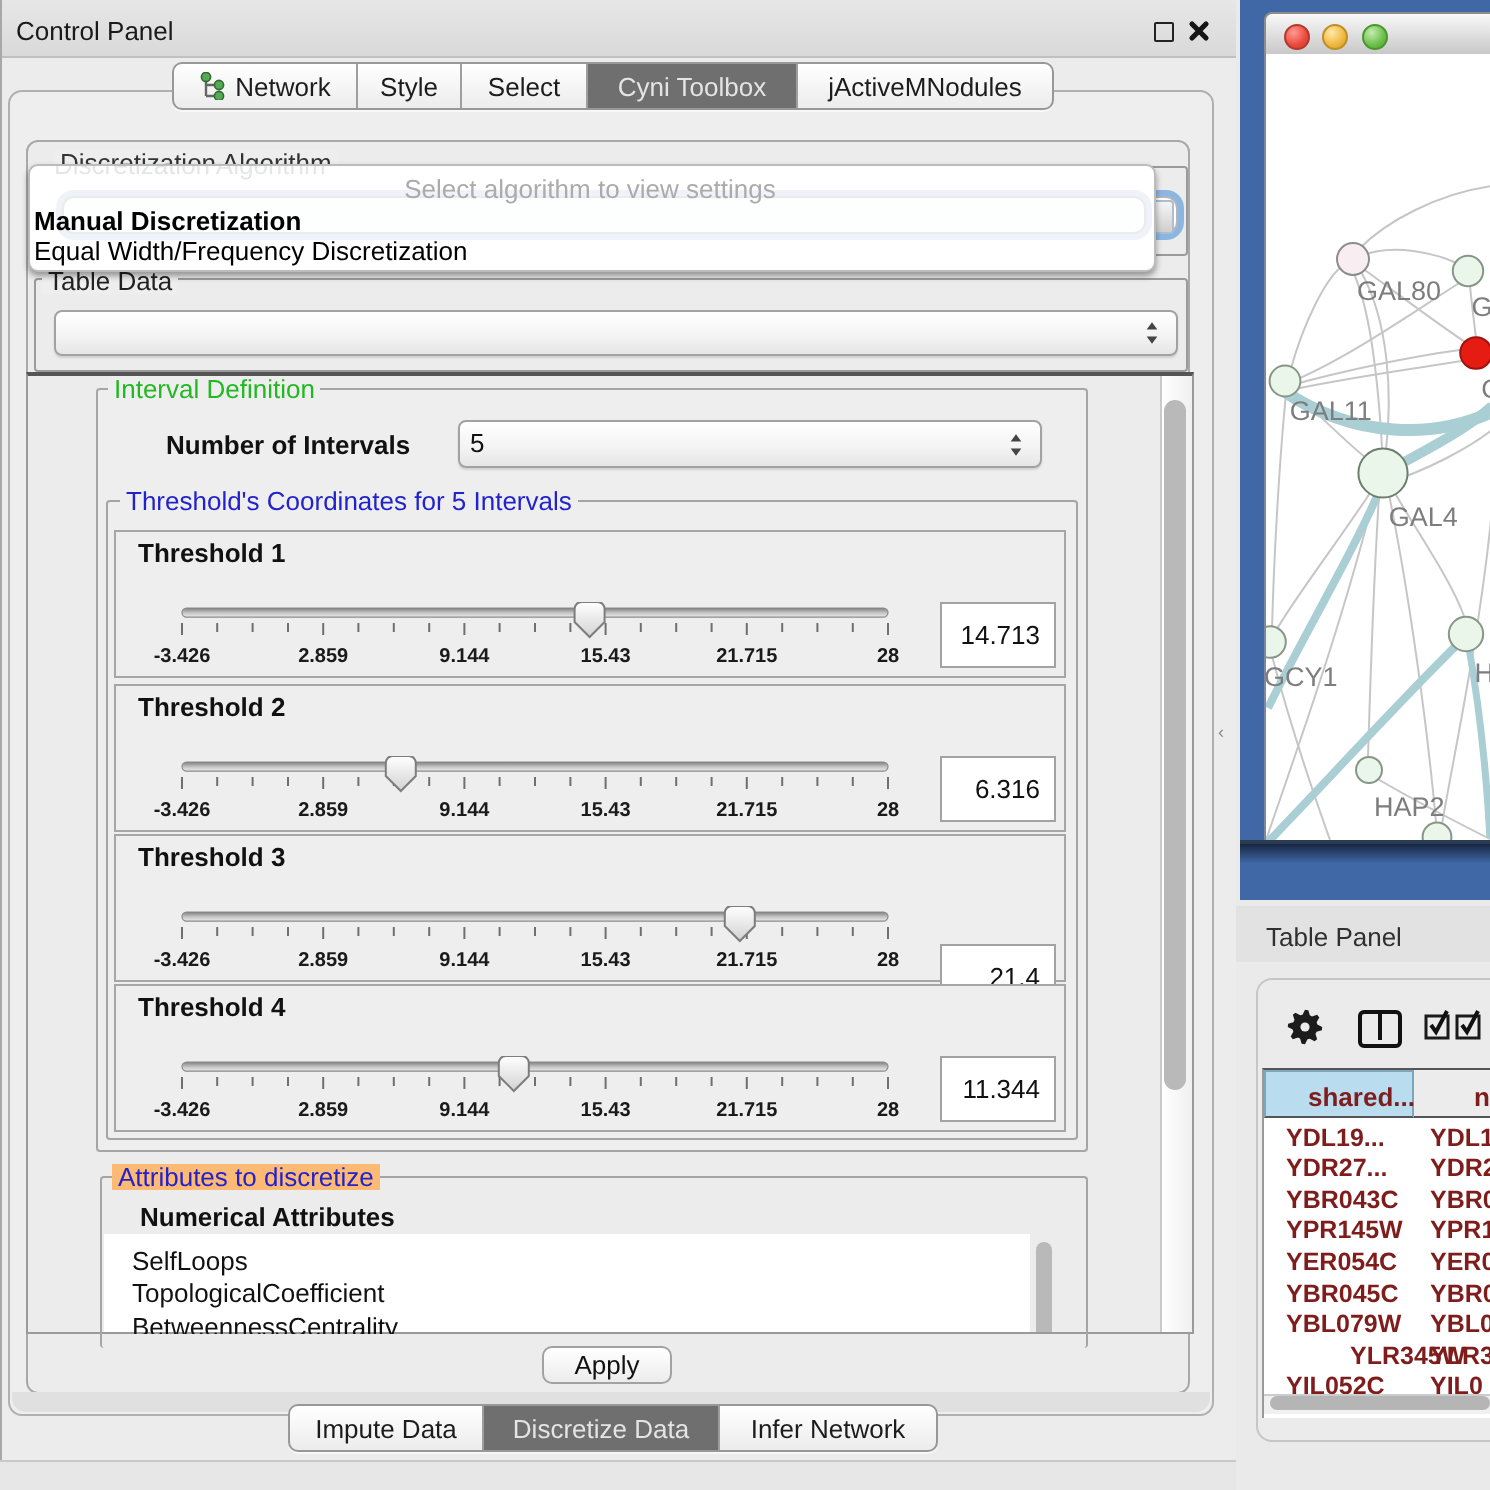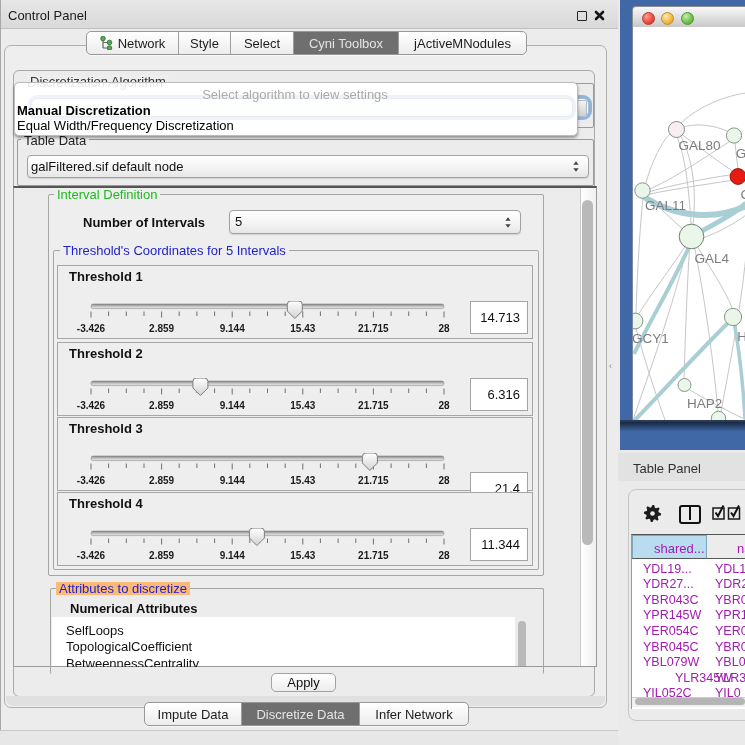--- a/index.html
+++ b/index.html
@@ -10,21 +10,21 @@
 .seg{position:absolute;display:flex;border:1px solid #989898;border-radius:5px;overflow:hidden;background:linear-gradient(#ffffff,#ececec);box-shadow:0 1px 0 rgba(255,255,255,.6);}
 .seg>div{box-sizing:border-box;font-size:13px;color:#1c1c1c;display:flex;align-items:center;justify-content:center;border-right:1px solid #9e9e9e;white-space:nowrap;}
 .seg>div:last-child{border-right:none;}
 .seg>div.sel{background:#6f6f6f;color:#e4e4e4;}
 .combo{position:absolute;border:1px solid #a2a2a2;border-radius:4px;background:linear-gradient(#ffffff,#f4f4f4 55%,#e6e6e6);box-shadow:0 1px 1px rgba(0,0,0,.12);font-size:13px;color:#111;}
 .combo .ar{position:absolute;right:8px;top:50%;width:8px;height:13px;margin-top:-6.5px;}
 .tpanel{position:absolute;border:1px solid #a6a6a6;background:#eeeeee;}
 .thname{position:absolute;left:11px;top:3px;font-size:13px;font-weight:bold;color:#111;}
 .vbox{position:absolute;border:1px solid #a3a3a3;background:#ffffff;font-size:13px;color:#111;text-align:right;}
 .tlab{position:absolute;font-size:10px;font-weight:bold;color:#1a1a1a;transform:translateX(-50%);white-space:nowrap;}
-.row{position:absolute;font-size:12.5px;color:#a21caf;white-space:nowrap;}
+.row{position:absolute;font-size:12.5px;color:#7f1d1d;white-space:nowrap;font-weight:bold;}
 </style></head>
 <body>
 <div id="root">
 
 <div class="abs" style="left:0;top:0;width:618px;height:745px;background:#ececec;"></div>
 
 <div class="abs" style="left:0;top:0;width:618px;height:28px;background:linear-gradient(#e7e7e7,#d9d9d9);border-bottom:1px solid #c0c0c0;"></div>
 <div class="abs" style="left:8px;top:8px;font-size:13px;color:#1a1a1a;">Control Panel</div>
 <div class="abs" style="left:577px;top:11px;width:8px;height:8px;border:1.6px solid #222;border-radius:1px;"></div>
 <svg class="abs" style="left:594px;top:10px;" width="11" height="11" viewBox="0 0 11 11">
@@ -54,21 +54,20 @@
 <div class="gtitle" style="left:27px;top:75px;color:#333;">Discretization Algorithm</div>
 
 <div class="abs" style="left:28px;top:95px;width:564px;height:25px;border-radius:9px;background:#8cb6e2;"></div>
 <div class="abs" style="left:31px;top:98px;width:558px;height:19px;border-radius:6px;background:#ffffff;border:1px solid #b5b5b5;box-sizing:border-box;"></div>
 <div class="abs" style="left:575px;top:100px;width:10px;height:15px;background:linear-gradient(#f5f5f5,#cfcfcf);border:1px solid #adbdd2;border-radius:2px;"></div>
 
 <div class="gbox" style="left:17px;top:139px;width:575px;height:45px;"></div>
 <div class="gtitle" style="left:21px;top:134px;color:#222;">Table Data</div>
 
 <div class="combo" style="left:27px;top:155px;width:560px;height:21px;">
- <span style="position:absolute;left:3px;top:3px;">galFiltered.sif default node</span>
  <svg class="ar" viewBox="0 0 9 14">
         <path d="M4.5,1 L7.5,5 L1.5,5 Z" fill="#444"></path>
         <path d="M4.5,13 L7.5,9 L1.5,9 Z" fill="#444"></path>
       </svg>
 </div>
 
 <div class="abs" style="left:14px;top:82px;width:562px;height:52px;background:#ffffff;border:1px solid #bcbcbc;border-radius:5px;box-shadow:0 2px 3px rgba(0,0,0,.38);"></div>
 <div class="abs" style="left:14px;top:83px;width:562px;height:51px;overflow:hidden;border-radius:5px;">
   <div style="position:absolute;left:13px;top:-8px;font-size:13px;color:rgba(45,55,65,0.13);">Discretization Algorithm</div>
   <div style="position:absolute;left:14px;top:12px;width:548px;height:25px;border-radius:9px;background:rgba(130,165,205,0.13);"></div>

